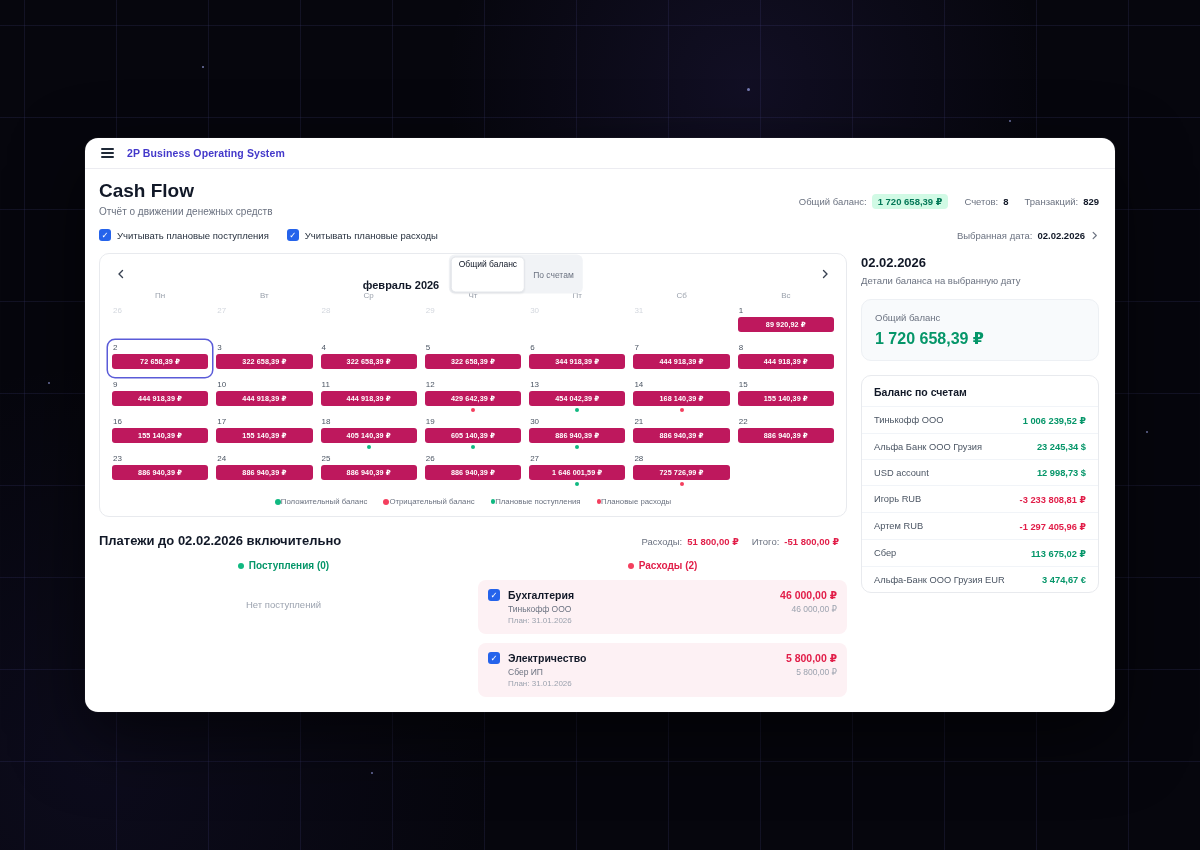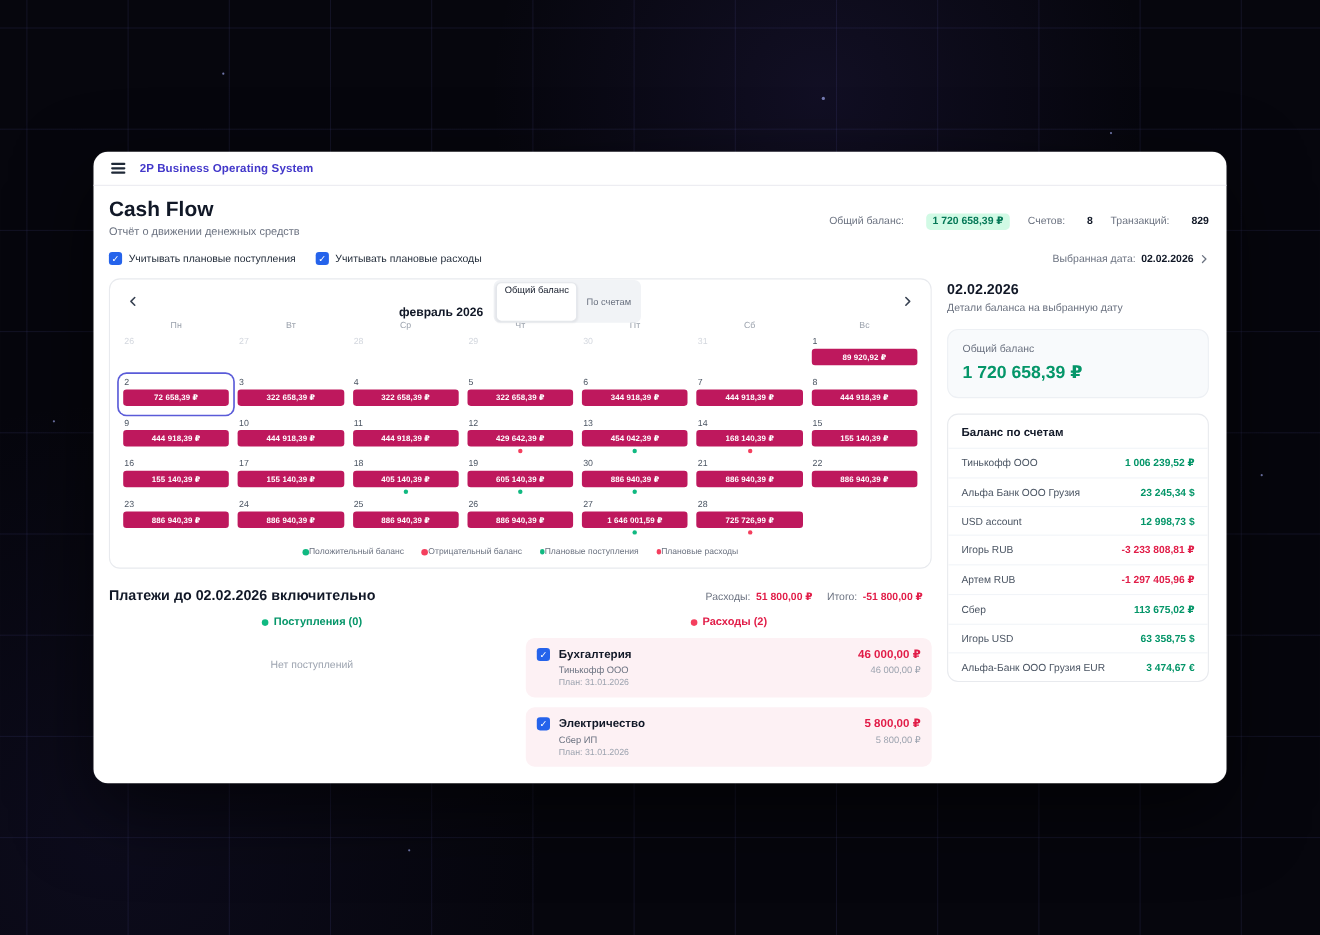--- a/index.html
+++ b/index.html
@@ -28,21 +28,21 @@
   .topbar { height:31px; display:flex; align-items:center; gap:11px; padding:0 14px; border-bottom:1px solid #ececf1; }
   .menu-btn { display:flex; flex-direction:column; gap:2.5px; cursor:pointer; padding:2px; }
   .menu-btn .bar { width:13px; height:1.6px; background:#1f2937; border-radius:1px; }
   .app-title { font-size:10.5px; font-weight:bold; color:#4338ca; letter-spacing:.1px; }
 
   
   .page-head { display:flex; justify-content:space-between; align-items:flex-start; padding:11px 16px 0 14px; }
   h1 { font-size:19px; font-weight:bold; color:#111827; }
   .subtitle { font-size:10px; color:#6b7280; margin-top:4px; }
   .stats { display:flex; gap:16px; align-items:center; margin-top:14px; }
-  .stat { display:flex; align-items:center; gap:20px; }
+  .stat { display:flex; align-items:center; gap:5px; }
   .stat-label { font-size:9.5px; color:#6b7280; }
   .stat-value { font-size:9.5px; font-weight:bold; color:#111827; }
   .badge-green { font-size:9.5px; font-weight:bold; color:#047857; background:#d1fae5; padding:2px 6px; border-radius:4px; }
 
   
   .filters-row { display:flex; align-items:center; gap:18px; padding:12px 16px 0 14px; }
   .cb-item { display:flex; align-items:center; gap:6px; cursor:pointer; }
   .checkbox { width:12px; height:12px; border-radius:3px; background:#2563eb; color:#fff; font-size:8.5px; line-height:12px; text-align:center; display:inline-block; flex:none; }
   .cb-label { font-size:9.5px; color:#1f2937; }
   .date-picker { margin-left:auto; display:flex; align-items:center; gap:5px; cursor:pointer; }
@@ -459,24 +459,20 @@
             </div>
             <div class="acct-row">
               <span class="acct-name">Артем RUB</span>
               <span class="acct-value negative">-1 297 405,96 ₽</span>
             </div>
             <div class="acct-row">
               <span class="acct-name">Сбер</span>
               <span class="acct-value positive">113 675,02 ₽</span>
             </div>
             <div class="acct-row">
-              <span class="acct-name">Игорь USD</span>
-              <span class="acct-value positive">63 358,75 $</span>
-            </div>
-            <div class="acct-row">
               <span class="acct-name">Альфа-Банк ООО Грузия EUR</span>
               <span class="acct-value positive">3 474,67 €</span>
             </div>
           </div>
       </div>
     </div>
 
   </div>
 </div>
 

